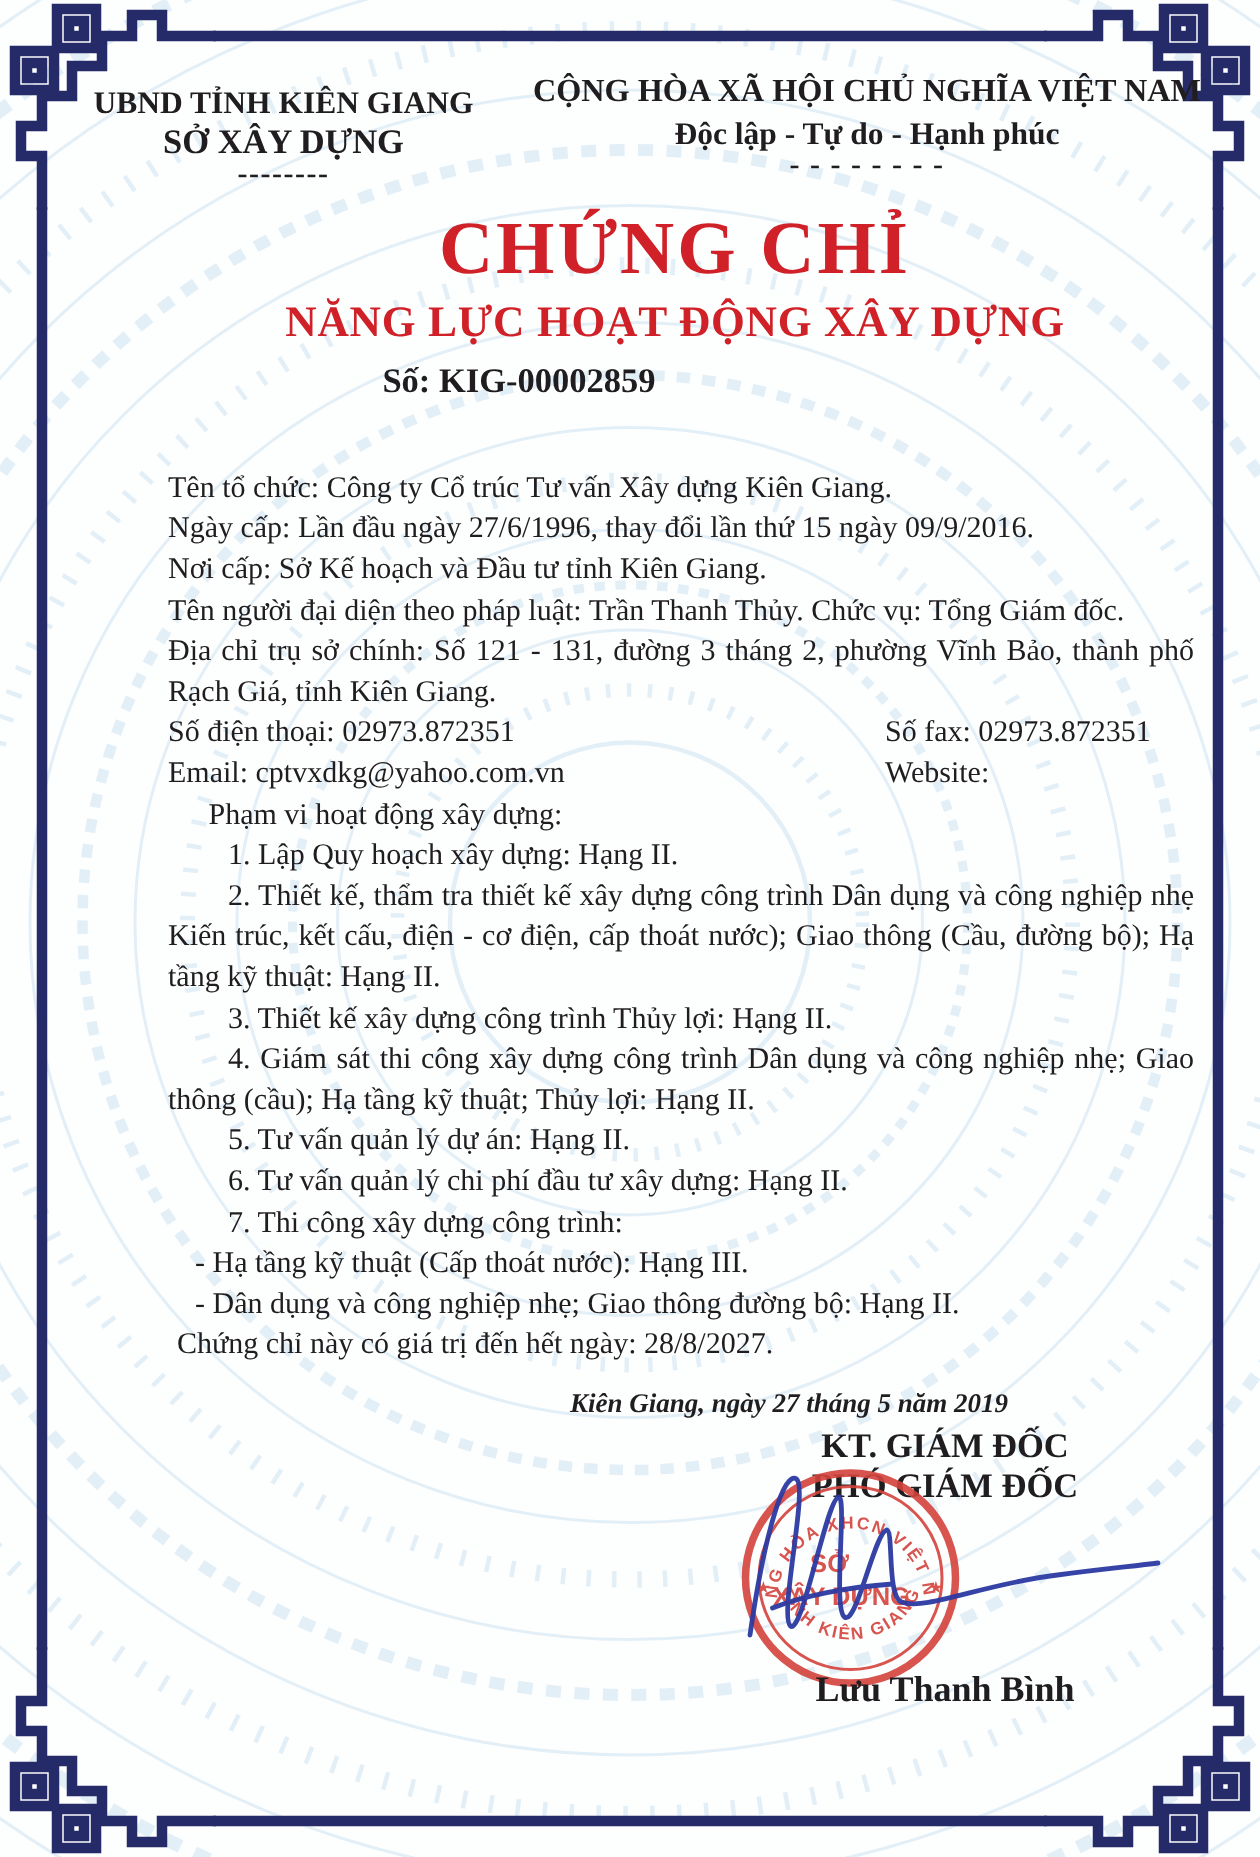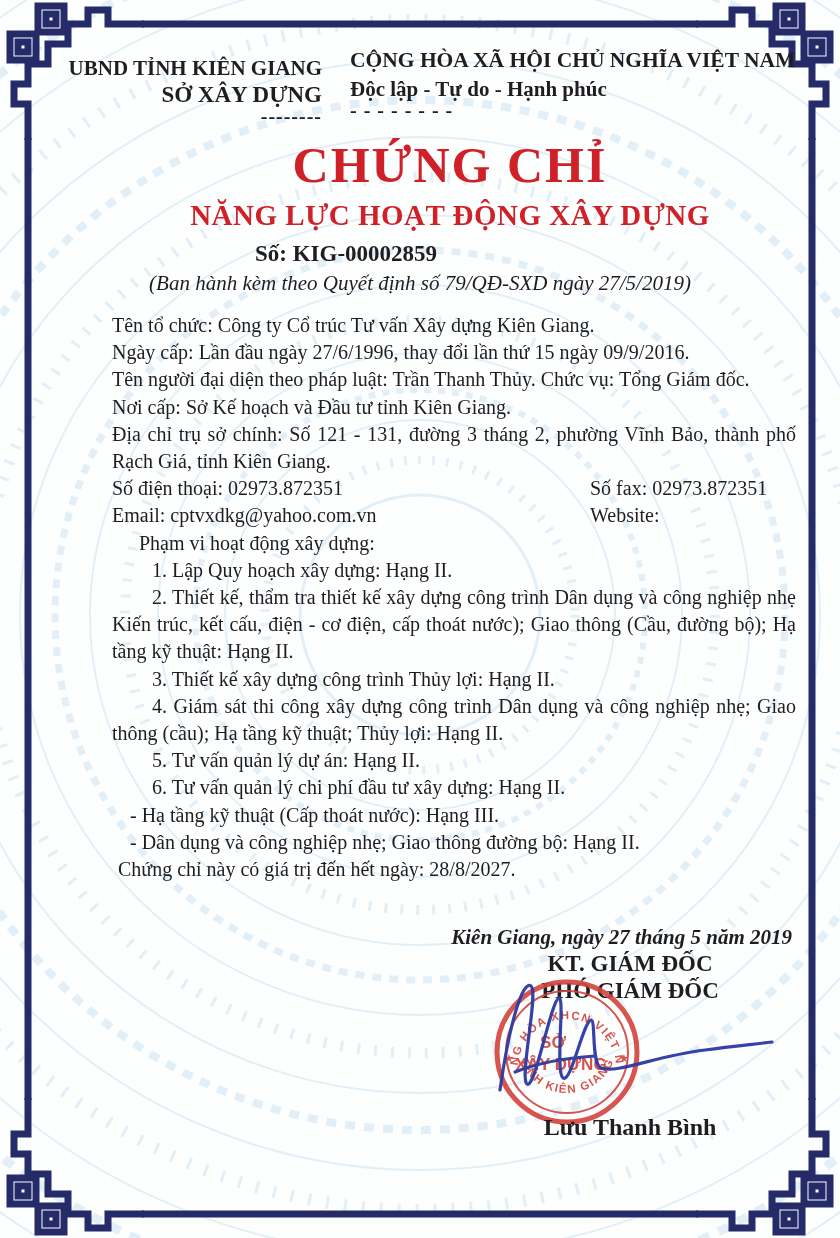--- a/index.html
+++ b/index.html
@@ -5,22 +5,22 @@
   html,body { margin:0; padding:0; background:#ffffff; }
   .page {
     position:relative; width:840px; height:1238px;
     background:#fdfefe; overflow:hidden;
     font-family:"Liberation Serif", serif; color:#201d20;
   }
   svg.layer { position:absolute; left:0; top:0; }
   .wm   { z-index:0; }
   .frame{ z-index:1; }
 
-  .hdr-left  { position:absolute; top:56px; left:56px; width:266px; text-align:right; z-index:2; }
-  .hdr-right { position:absolute; top:48px; left:350px; width:456px; z-index:2; }
+  .hdr-left  { position:absolute; top:56px; left:56px; width:266px; text-align:center; z-index:2; }
+  .hdr-right { position:absolute; top:48px; left:350px; width:456px; text-align:center; z-index:2; }
   .hdr-l1 { font-size:21px; font-weight:bold; white-space:nowrap; }
   .hdr-l2 { font-size:23px; font-weight:bold; margin-top:1px; }
   .hdr-r1 { font-size:21.5px; font-weight:bold; white-space:nowrap; }
   .hdr-r2 { font-size:21px; font-weight:bold; margin-top:4px; }
   .hdr-div { font-size:20px; font-weight:bold; letter-spacing:1px; line-height:16px; }
 
   .title-block { position:absolute; top:136px; left:0; width:840px; text-align:center; z-index:2;padding-left:30px; }
   .title-main { font-size:50px; font-weight:bold; letter-spacing:2px; }
   .title-sub  { font-size:29px; font-weight:bold; margin-top:5px; letter-spacing:0.5px; }
 
@@ -31,22 +31,22 @@
 
   .body-block { position:absolute; top:312px; left:112px; width:684px; z-index:2;
              font-size:20px; line-height:27.2px; text-align:justify; }
   .ind-h { text-indent:27px; text-align:left; }
   .ind-i { text-indent:40px; }
   .ind-d { text-indent:18px; text-align:left; }
   .ind-v { text-indent:6px; text-align:left; }
   .row   { position:relative; text-align:left; }
   .col2  { position:absolute; left:478px; top:0; white-space:nowrap; }
 
-  .date-line { position:absolute; top:925px; left:380px; width:412px; text-align:right;
-             font-size:21px; font-style:italic; font-weight:bold; z-index:2; }
+  .date-line { position:absolute; top:925px; left:380px; width:412px; text-align:left;
+             font-size:18px; font-style:italic; font-weight:bold; z-index:2; }
   .sig-titles { position:absolute; top:950px; left:455px; width:350px; text-align:center;
              font-size:23px; font-weight:bold; line-height:27px; z-index:2; }
   .signer { position:absolute; top:1114px; left:455px; width:350px; text-align:center;
              font-size:24px; font-weight:bold; z-index:5; }
 
   .stamp-svg { position:absolute; left:487px; top:972px; z-index:3; opacity:0.9; }
   .sign-svg  { position:absolute; left:455px; top:952px; z-index:4; }
 </style>
 </head>
 <body>
@@ -107,43 +107,43 @@
     <div class="hdr-r1">CỘNG HÒA XÃ HỘI CHỦ NGHĨA VIỆT NAM</div>
     <div class="hdr-r2">Độc lập - Tự do - Hạnh phúc</div>
     <div class="hdr-div">- - - - - - - -</div>
   </div>
 
   <div class="title-block" style="color:#cf2127;">
     <div class="title-main">CHỨNG CHỈ</div>
     <div class="title-sub">NĂNG LỰC HOẠT ĐỘNG XÂY DỰNG</div>
   </div>
   <div class="cert-no">Số: KIG-00002859</div>
-  <div class="issue-note">(Ban hành kèm theo Quyết định số 79/QĐ-SXD ngày 27/5/2019)</div>
 
   <div class="body-block">
     <div class="row">Tên tổ chức: Công ty Cổ trúc Tư vấn Xây dựng Kiên Giang.</div>
     <div class="row">Ngày cấp: Lần đầu ngày 27/6/1996, thay đổi lần thứ 15 ngày 09/9/2016.</div>
+    <div class="row">Nơi cấp: Sở Kế hoạch và Đầu tư tỉnh Kiên Giang.</div>
     <div class="row">Tên người đại diện theo pháp luật: Trần Thanh Thủy. Chức vụ: Tổng Giám đốc.</div>
-    <div class="row">Nơi cấp: Sở Kế hoạch và Đầu tư tỉnh Kiên Giang.</div>
     <div style="text-align:justify;">Địa chỉ trụ sở chính: Số 121 - 131, đường 3 tháng 2, phường Vĩnh Bảo, thành phố Rạch Giá, tỉnh Kiên Giang.</div>
     <div class="row">
       <span>Số điện thoại: 02973.872351</span>
       <span class="col2">Số fax: 02973.872351</span>
     </div>
     <div class="row">
       <span>Email: cptvxdkg@yahoo.com.vn</span>
       <span class="col2">Website:</span>
     </div>
     <div class="ind-h">Phạm vi hoạt động xây dựng:</div>
     <div class="ind-i">1. Lập Quy hoạch xây dựng: Hạng II.</div>
     <div class="ind-i">2. Thiết kế, thẩm tra thiết kế xây dựng công trình Dân dụng và công nghiệp nhẹ Kiến trúc, kết cấu, điện - cơ điện, cấp thoát nước); Giao thông (Cầu, đường bộ); Hạ tầng kỹ thuật: Hạng II.</div>
     <div class="ind-i">3. Thiết kế xây dựng công trình Thủy lợi: Hạng II.</div>
     <div class="ind-i">4. Giám sát thi công xây dựng công trình Dân dụng và công nghiệp nhẹ; Giao thông (cầu); Hạ tầng kỹ thuật; Thủy lợi: Hạng II.</div>
     <div class="ind-i">5. Tư vấn quản lý dự án: Hạng II.</div>
     <div class="ind-i">6. Tư vấn quản lý chi phí đầu tư xây dựng: Hạng II.</div>
+    <div class="ind-i">7. Thi công xây dựng công trình:</div>
     <div class="ind-d">- Hạ tầng kỹ thuật (Cấp thoát nước): Hạng III.</div>
     <div class="ind-d">- Dân dụng và công nghiệp nhẹ; Giao thông đường bộ: Hạng II.</div>
     <div class="ind-v">Chứng chỉ này có giá trị đến hết ngày: 28/8/2027.</div>
   </div>
 
   <div class="date-line">Kiên Giang, ngày 27 tháng 5 năm 2019</div>
   <div class="sig-titles">
     <div>KT. GIÁM ĐỐC</div>
     <div>PHÓ GIÁM ĐỐC</div>
   </div>

